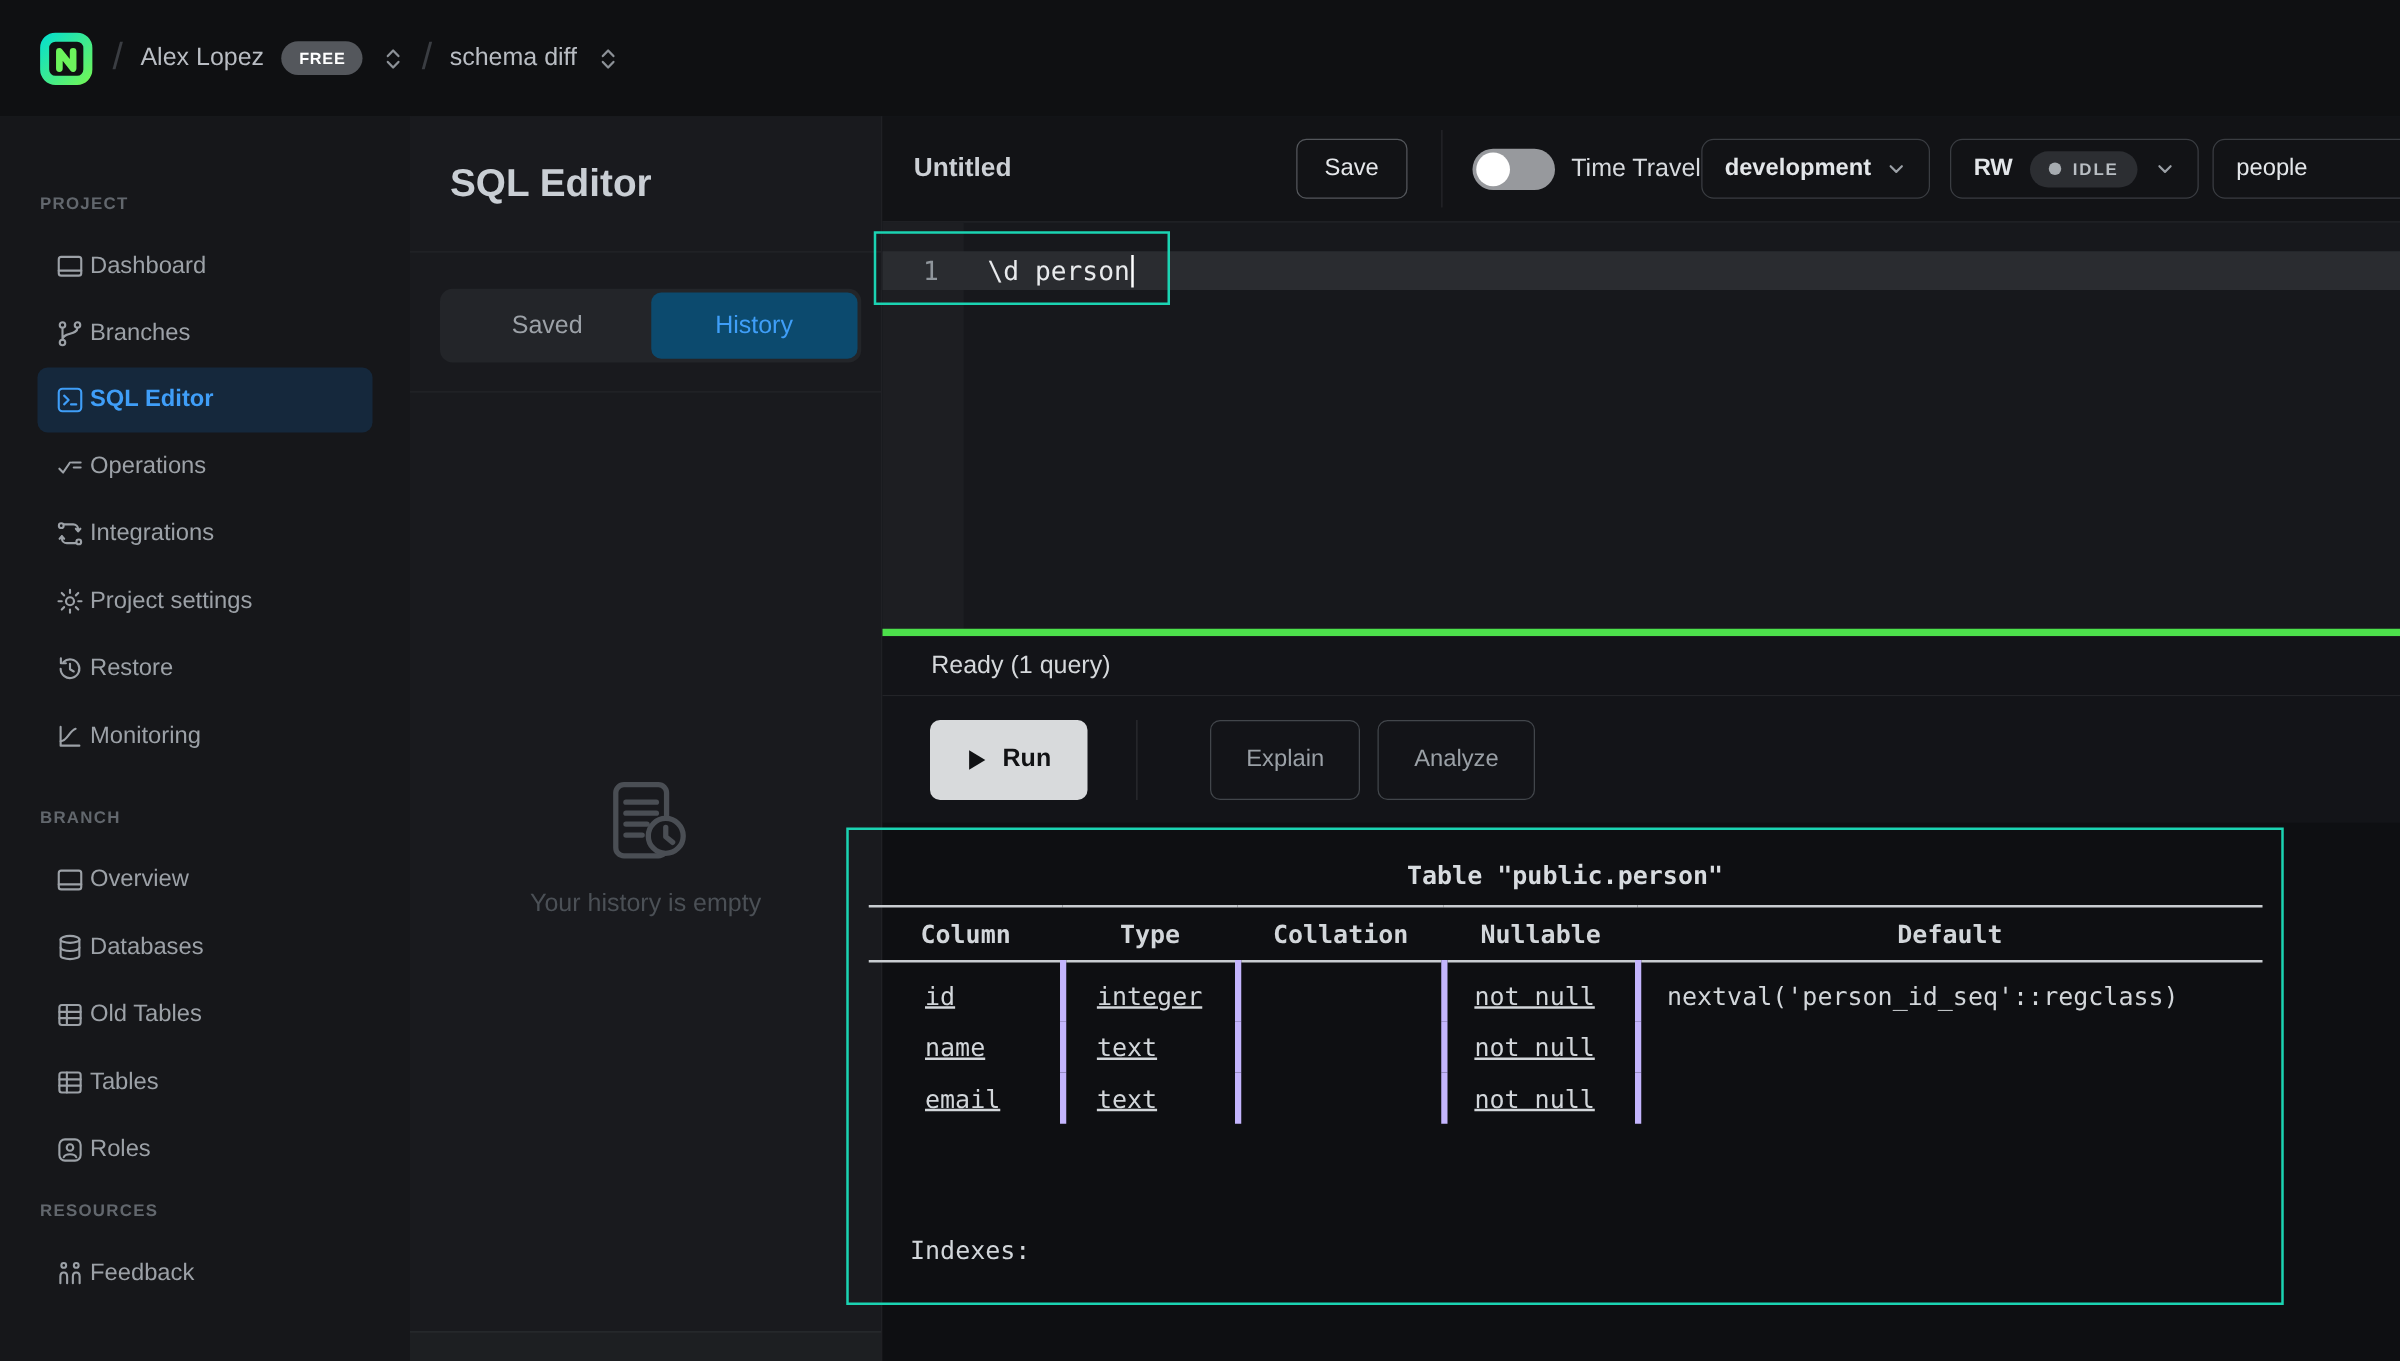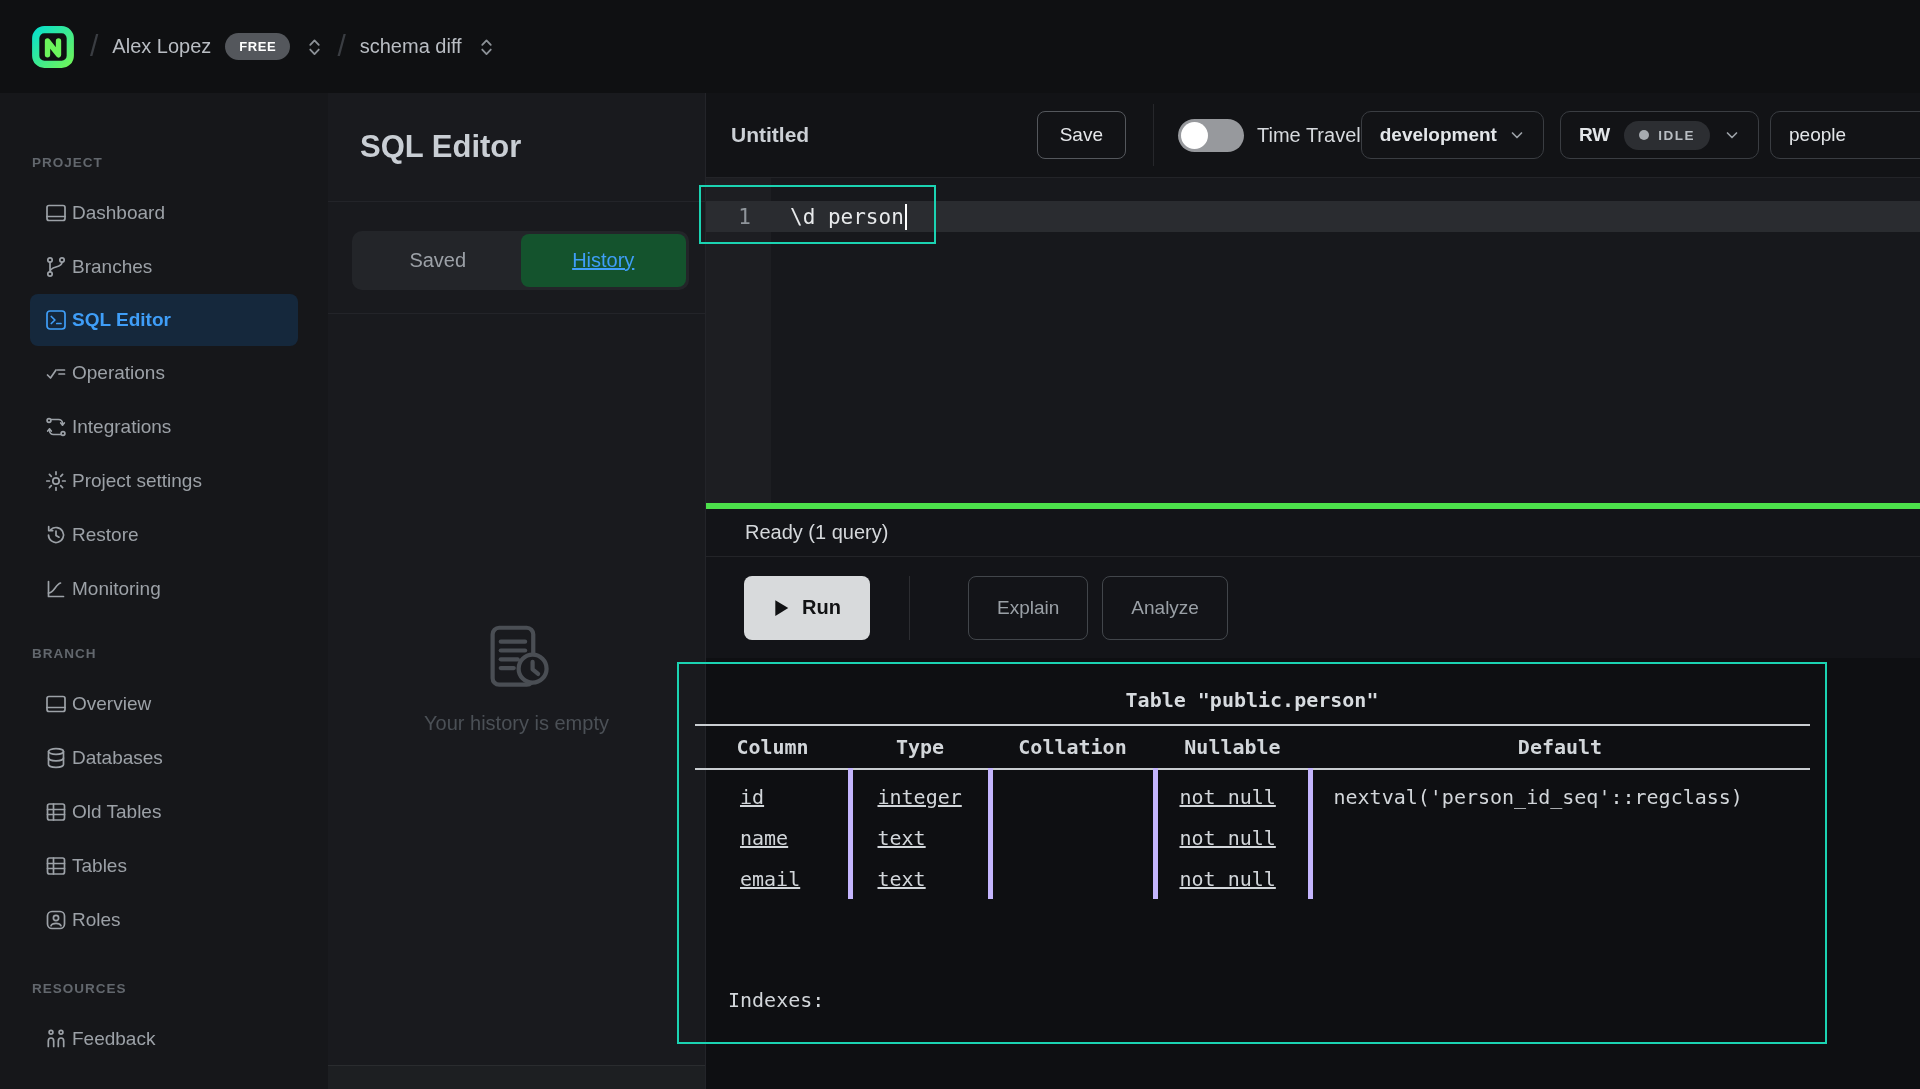--- a/index.html
+++ b/index.html
@@ -16,37 +16,37 @@
   .crumb-name{font-size:20px;color:#b9bdc3;}
   .badge-free{margin-left:14px;background:#54575c;color:#ffffff;font-size:13px;font-weight:bold;
               letter-spacing:.6px;border-radius:999px;padding:6px 14px;}
   .updown{margin-left:16px;color:#8c9197;cursor:pointer;}
 
   
   .sidebar{position:absolute;left:0;top:93px;width:328px;height:996px;background:#16171a;
            border-right:1px solid #202226;}
   .sec-label{margin:62px 0 16px 32px;font-size:13.5px;font-weight:bold;letter-spacing:1px;color:#62676d;}
   .sec-label.mid{margin-top:30px;}
-  .sec-label.low{margin-top:34px;}
+  .sec-label.low{margin-top:14px;}
   .side-item{height:54px;display:flex;align-items:center;padding-left:44px;gap:4px;
              font-size:19px;color:#9ca1a7;cursor:pointer;}
   .side-item.active{margin:0 30px;padding-left:14px;height:52px;border-radius:8px;
                     background:#15283c;color:#3f9ef8;font-weight:bold;}
 
   
   .midpanel{position:absolute;left:328px;top:93px;width:378px;height:996px;background:#191a1e;
             border-right:1px solid #232429;box-sizing:border-box;}
   .mid-header{height:108px;border-bottom:1px solid #232429;display:flex;align-items:center;}
   .mid-title{margin-left:32px;font-size:31px;font-weight:bold;color:#c9ced4;}
   .tabs-wrap{height:111px;border-bottom:1px solid #232429;display:flex;align-items:flex-start;}
   .tabs{margin:29px 16px 0 24px;flex:1;height:59px;background:#232529;border-radius:10px;
         padding:3px;display:flex;box-sizing:border-box;}
   .tab{flex:1;display:flex;align-items:center;justify-content:center;font-size:20px;color:#9ca1a7;
        border-radius:8px;cursor:pointer;}
-  .tab.active{background:#14532d;color:#3f9ef8;text-decoration:underline;}
+  .tab.active{background:#0c4a6e;color:#3f9ef8;}
   .empty{position:absolute;left:0;top:525px;width:100%;text-align:center;}
   .empty svg{margin:0 auto 16px auto;}
   .empty-text{font-size:20px;color:#4b5056;}
   .mid-footer{position:absolute;left:0;top:972px;width:100%;height:24px;background:#1d1f22;
               border-top:1px solid #2a2c2f;}
 
   
   .pane{position:absolute;left:706px;top:93px;width:1214px;height:996px;background:#17181c;}
   .ed-header{position:absolute;left:0;top:0;width:100%;height:84px;background:#121316;
              display:flex;align-items:center;box-sizing:border-box;}

